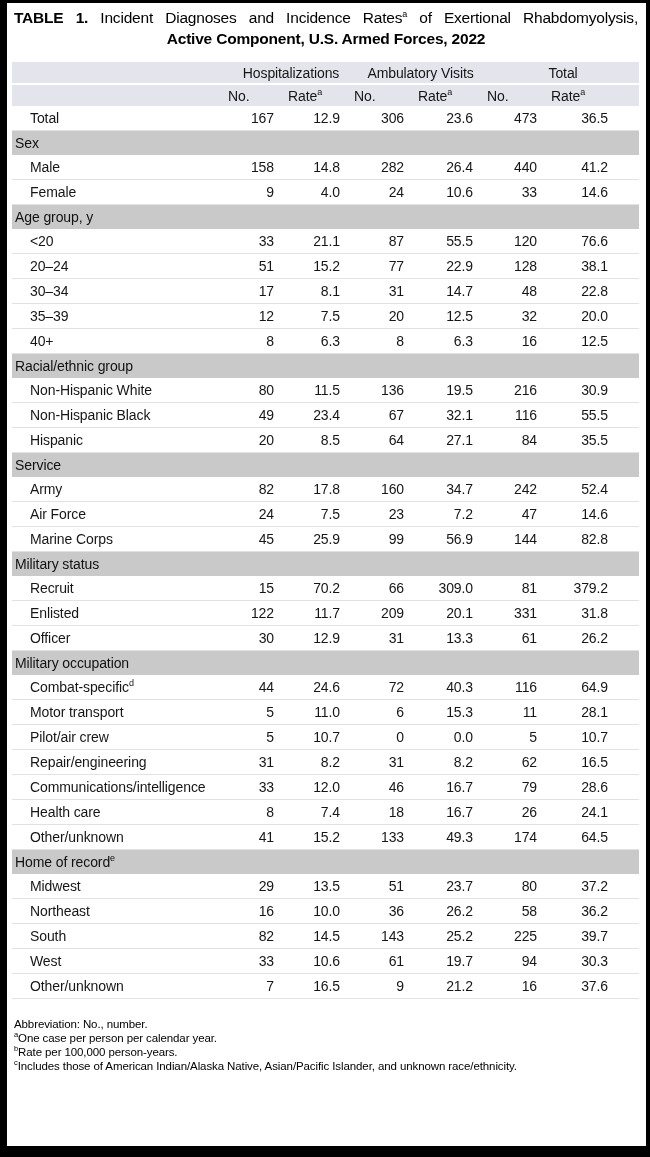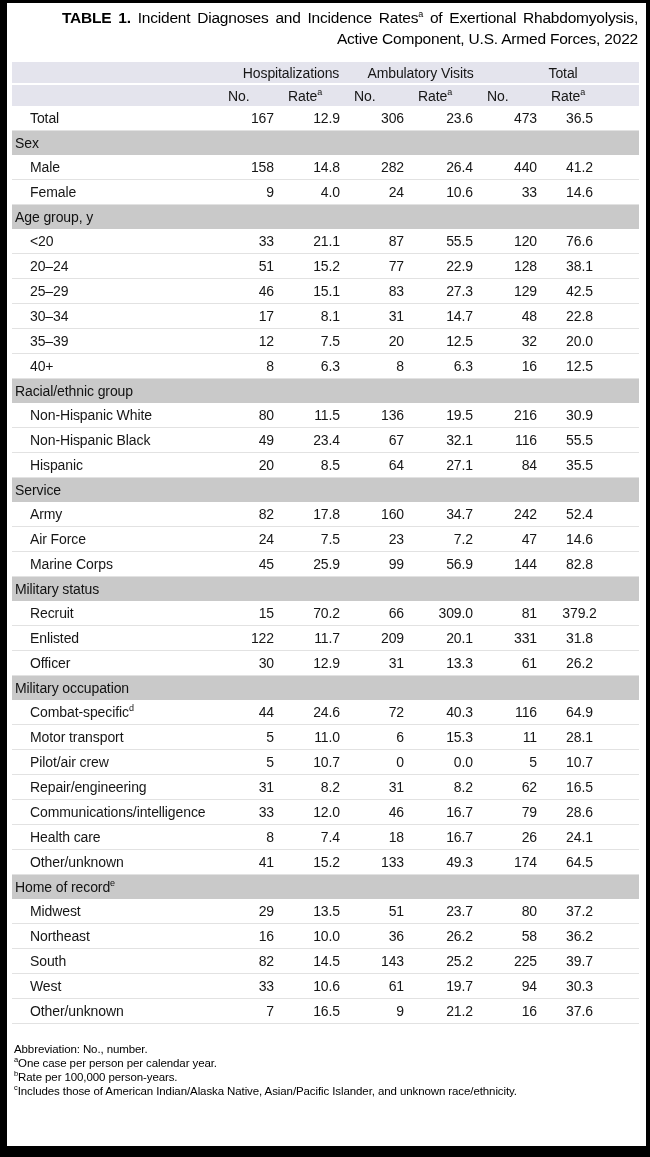--- a/index.html
+++ b/index.html
@@ -18,22 +18,22 @@
     overflow:hidden;
   }
   
   .title{
     margin:4px 8px 0 7px;
     font-size:15.5px;
     line-height:21px;
     letter-spacing:-0.2px;
     color:#000;
   }
-  .title-line1{text-align:justify;text-align-last:justify;margin-left:48px;}
-  .title-line2{text-align:right;}
+  .title-line1{text-align:justify;text-align-last:justify;}
+  .title-line2{text-align:center;font-weight:bold;}
   .title b{font-weight:bold;}
   sup{font-size:9px;vertical-align:super;line-height:0;}
   
   table{
     border-collapse:collapse;
     table-layout:fixed;
     margin:13px 0 0 5px;
     width:627px;
     font-size:14px;
     letter-spacing:-0.1px;
@@ -56,21 +56,21 @@
   tr.shdr th.num{text-align:left;padding-right:14px;}
   tr.shdr th.num.last{padding-right:31px;}
   tbody td{
     height:24px;
     padding:0;
     vertical-align:middle;
   }
   tr.data-row td{border-bottom:1px solid #e2e2e2;}
   tr.data-row td.lbl{padding-left:18px;text-align:left;}
   tr.data-row td.num{text-align:right;padding-right:14px;font-variant-numeric:tabular-nums;}
-  tr.data-row td.num.last{padding-right:31px;text-align:center;}
+  tr.data-row td.num.last{padding-right:31px;}
   tr.section-row td{
     background:#c9c9c9;
     padding-left:3px;
     color:#121212;
   }
   
   .footnotes{
     margin:18px 8px 6px 7px;
     font-size:11.5px;
     line-height:14px;
@@ -162,29 +162,20 @@
         <tr class="data-row">
           <td class="lbl">20–24</td>
           <td class="num">51</td>
           <td class="num">15.2</td>
           <td class="num">77</td>
           <td class="num">22.9</td>
           <td class="num">128</td>
           <td class="num last">38.1</td>
         </tr>
         <tr class="data-row">
-          <td class="lbl">25–29</td>
-          <td class="num">46</td>
-          <td class="num">15.1</td>
-          <td class="num">83</td>
-          <td class="num">27.3</td>
-          <td class="num">129</td>
-          <td class="num last">42.5</td>
-        </tr>
-        <tr class="data-row">
           <td class="lbl">30–34</td>
           <td class="num">17</td>
           <td class="num">8.1</td>
           <td class="num">31</td>
           <td class="num">14.7</td>
           <td class="num">48</td>
           <td class="num last">22.8</td>
         </tr>
         <tr class="data-row">
           <td class="lbl">35–39</td>

